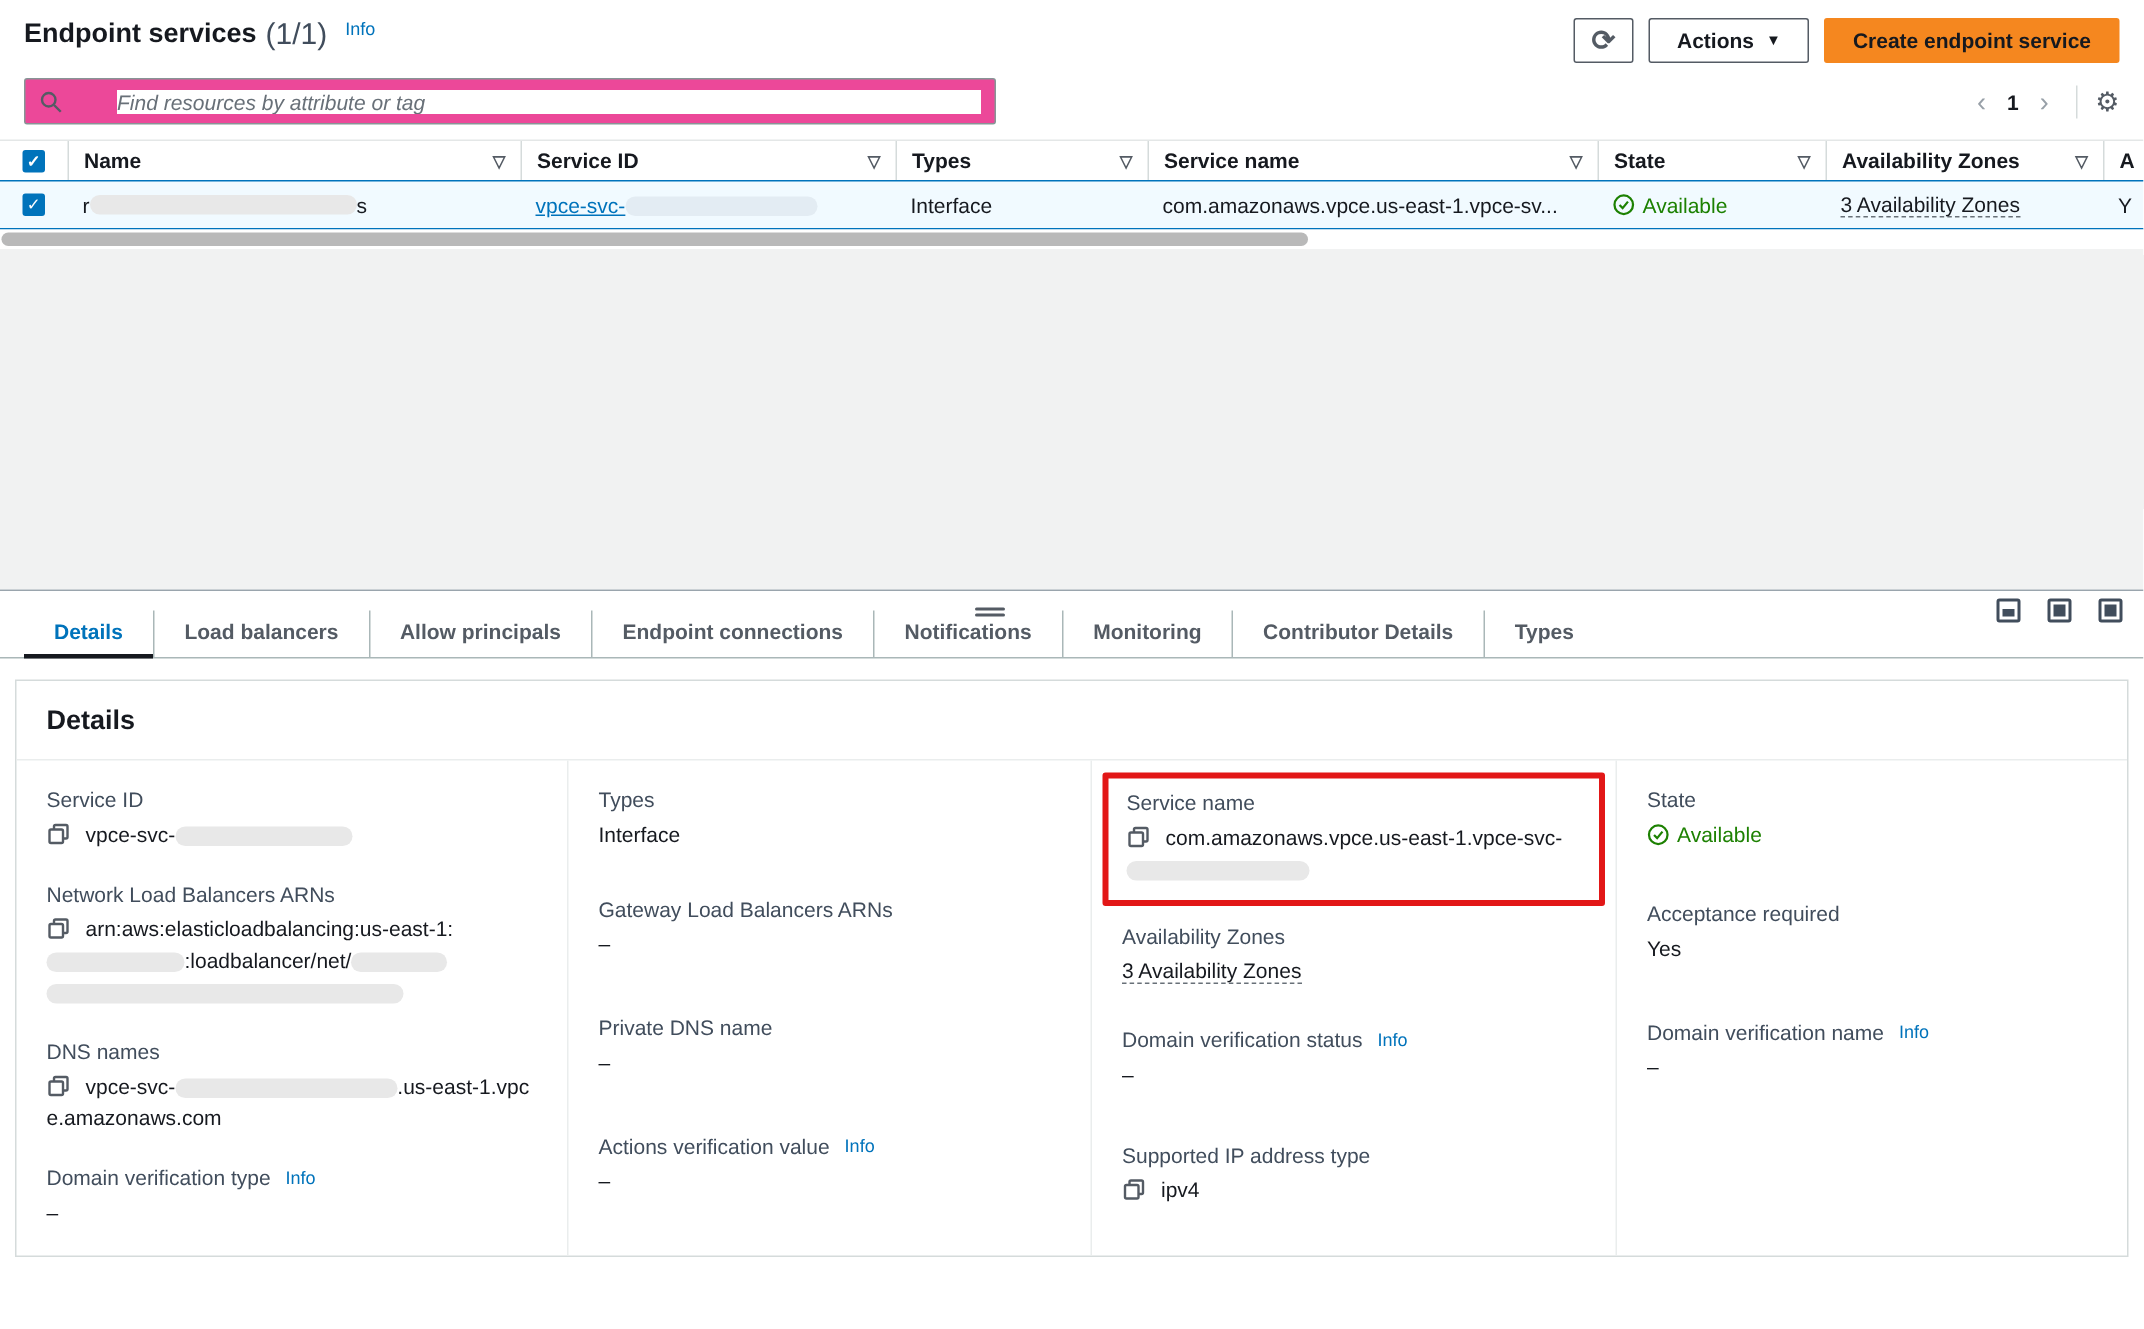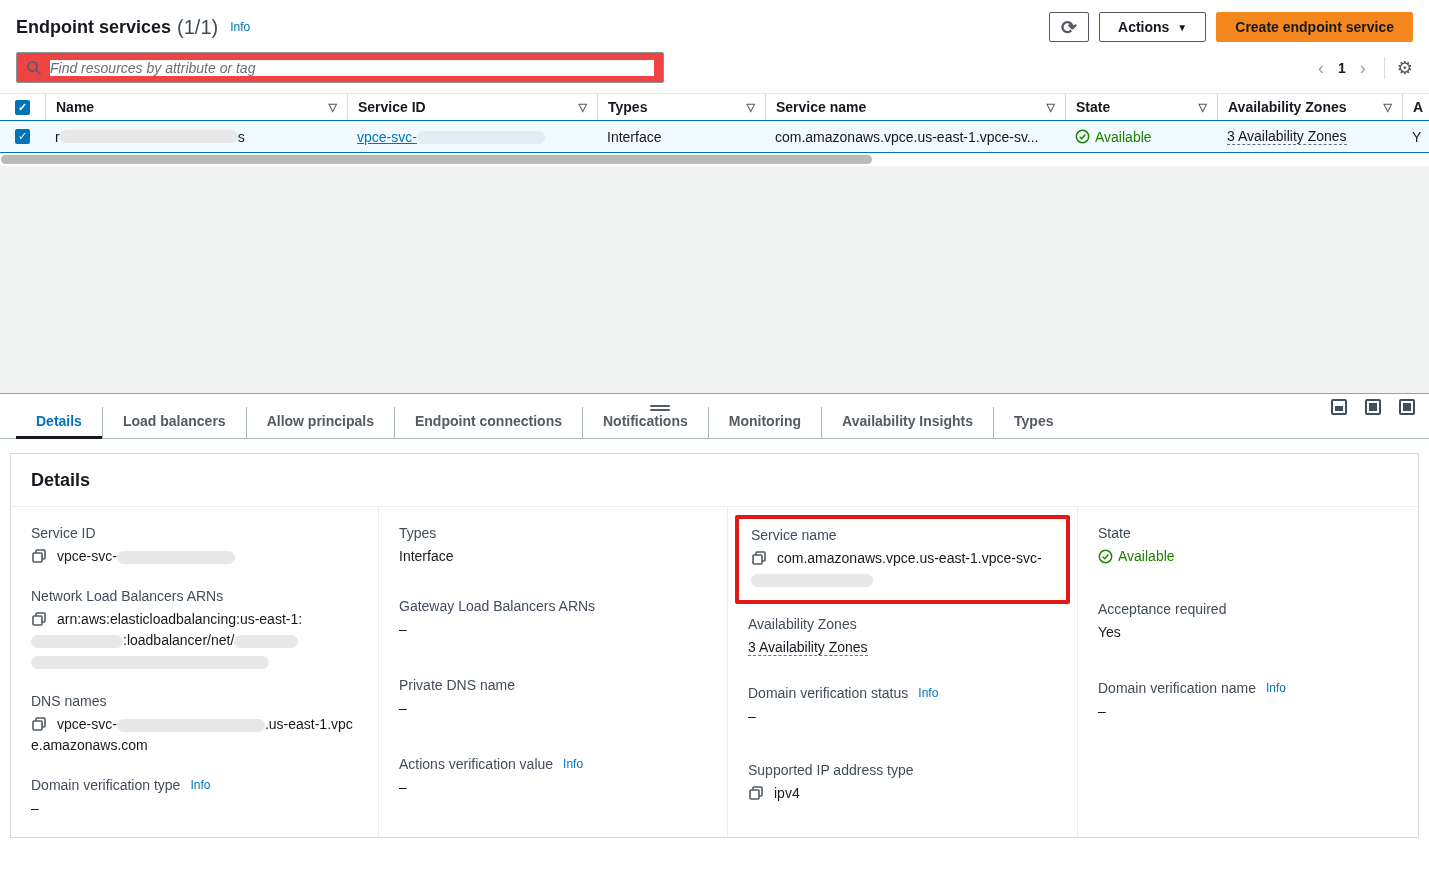--- a/index.html
+++ b/index.html
@@ -4,34 +4,34 @@
 <style>
   * { box-sizing: border-box; margin: 0; padding: 0; }
   html,body { width:1429px; height:886px; overflow:hidden; }
   body {
     font-family: "Liberation Sans", sans-serif;
     font-size: 14px; color:#16191f; background:#fff;
     display:flex; flex-direction:column;
   }
   
   .top-section { background:#fff; }
-  .header-row { display:flex; align-items:center; padding:12px 16px 6px 16px; }
+  .header-row { display:flex; align-items:flex-start; padding:12px 16px 6px 16px; }
   .page-title { font-size:18px; font-weight:700; }
   .page-count { font-size:20px; font-weight:400; color:#414d5c; margin-left:6px; }
   .info-link { color:#0073bb; font-size:12px; font-weight:400; margin-left:12px; cursor:pointer; }
   .header-actions { margin-left:auto; display:flex; gap:10px; }
   .btn { height:30px; border:1px solid #545b64; background:#fff; border-radius:2px;
          font-weight:700; font-size:14px; color:#16191f; display:inline-flex;
          align-items:center; gap:8px; padding:0 18px; cursor:pointer; font-family:inherit;}
   .btn-icon { width:40px; justify-content:center; padding:0; color:#545b64; font-size:19px; }
   .btn-primary { background:#f5871f; border-color:#f5871f; }
   .caret-down { font-size:10px; color:#16191f; }
   .toolbar-row { display:flex; align-items:center; padding:4px 16px 10px 16px; }
   .search-box { width:648px; height:31px; border:1px solid #879596; border-radius:2px;
-                display:flex; align-items:center; padding:0 9px; background:#ef4444; }
+                display:flex; align-items:center; padding:0 9px; background:#ec4899;gap:28px; }
   .search-glyph { width:16px; height:16px; flex:0 0 16px; margin-right:8px; }
   .search-box input { border:none; outline:none; flex:1; font-size:14px; font-family:inherit; color:#16191f; }
   .search-box input::placeholder { color:#687078; font-style:italic; }
   .pagination { margin-left:auto; display:flex; align-items:center; gap:4px; }
   .pg-chev { color:#98a0a8; font-size:18px; padding:0 6px; cursor:pointer; line-height:1; }
   .pg-num { font-weight:700; padding:0 4px; }
   .pg-divider { width:1px; height:22px; background:#d5dbdb; margin:0 8px; }
   .gear { color:#545b64; font-size:18px; cursor:pointer; }
   
   .thead { display:flex; align-items:stretch; height:27px; border-top:1px solid #e4e7e7;
@@ -228,21 +228,21 @@
   </div>
 
 
   <div class="tabs">
     <div class="tab active">Details</div>
     <div class="tab">Load balancers</div>
     <div class="tab">Allow principals</div>
     <div class="tab">Endpoint connections</div>
     <div class="tab">Notifications</div>
     <div class="tab">Monitoring</div>
-    <div class="tab">Availability Insights</div>
+    <div class="tab">Contributor Details</div>
     <div class="tab">Types</div>
   </div>
 
   <div class="card">
     <div class="card-header">Details</div>
     <div class="card-body">
 
       <div class="col col1">
         <div class="field">
           <div class="field-label">

